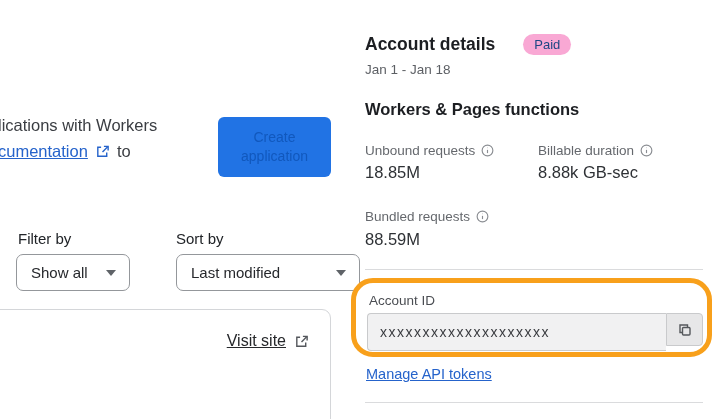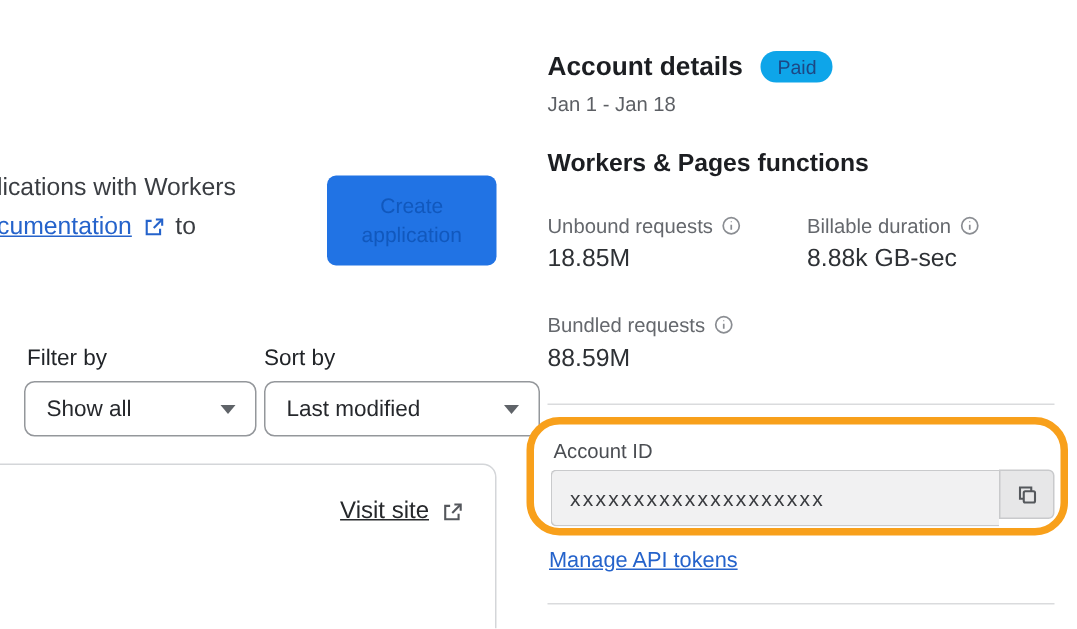--- a/index.html
+++ b/index.html
@@ -42,24 +42,24 @@
     background:#fff; border:1px solid #d4d6d9;
     border-top-right-radius:9px;
   }
   .visit-row {
     position:absolute; top:22px; right:21px;
     display:flex; align-items:center; gap:8px;
   }
   .visit-link { font-size:16px; color:#26282b; text-decoration:underline; cursor:pointer; }
 
   
-  .acct-title-row { left:365px; top:34px; display:flex; align-items:center; gap:12px; }
+  .acct-title-row { left:365px; top:34px; display:flex; align-items:center; gap:28px; }
   .acct-title { font-size:17.5px; font-weight:bold; color:#1c1e22; }
   .paid-badge {
-    background:#0ea5e9; color:#1d4784; font-size:13px;
+    background:#f9a8d4; color:#1d4784; font-size:13px;
     padding:3px 11px; border-radius:13px;
   }
   .date-range { left:365px; top:62px; font-size:13.5px; color:#5c5f64; }
   .section-title { left:365px; top:100px; font-size:16.5px; font-weight:bold; color:#1c1e22; }
 
   .stat-label { font-size:13.5px; color:#65686d; display:flex; align-items:center; gap:6px; }
   .stat-value { font-size:16.5px; color:#2e3135; }
   .info-icon { display:inline-flex; cursor:pointer; }
 
   .divider { height:1px; background:#dadbdd; left:365px; width:338px; }
@@ -100,21 +100,21 @@
         <path d="M9.5 2.5H14v4.5"></path>
         <path d="M13.8 2.7L8 8.5"></path>
       </svg>
     </span>
     <span>to</span>
   </div>
 
   <button class="abs create-btn">Create application</button>
 
   <div class="abs field-label" style="left:18px; top:230px;">Filter by</div>
-  <div class="abs select-box" style="left:16px; width:155px;">
+  <div class="abs select-box" style="left:16px; width:114px;">
     <span>Show all</span>
     <span class="caret-down"></span>
   </div>
 
   <div class="abs field-label" style="left:176px; top:230px;">Sort by</div>
   <div class="abs select-box" style="left:176px; width:184px;">
     <span>Last modified</span>
     <span class="caret-down"></span>
   </div>
 

